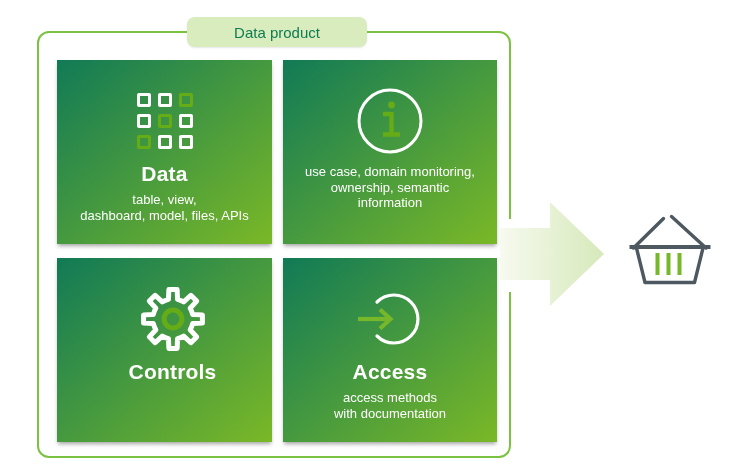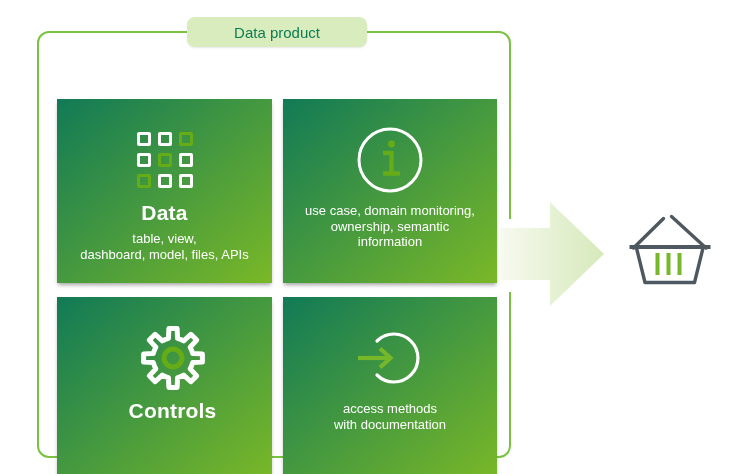--- a/index.html
+++ b/index.html
@@ -20,21 +20,20 @@
     display:flex; align-items:center; justify-content:center;
     font-weight:normal; font-size:15px; color:var(--pill-text,#0e7c52);
     box-shadow:0 1px 2px rgba(0,0,0,.10);
   }
   .box {
     position:absolute; width:215px; height:184px;
     background:linear-gradient(to bottom right, var(--box-grad-start,#117a56), var(--box-grad-end,#7ab827));
     box-shadow:0 3px 4px -1px rgba(90,90,90,.55);
     color:#fff; display:flex; flex-direction:column; align-items:center; text-align:center;
     box-sizing:border-box;
-    margin-top:39px;
   }
   .box1{left:57px; top:60px;}
   .box2{left:283px; top:60px; width:214px;}
   .box3{left:57px; top:258px;padding-left:16px;}
   .box4{left:283px; top:258px; width:214px;}
   .icon-wrap{ height:74px; margin-top:24px; display:flex; align-items:center; justify-content:center; }
   .title{ font-size:21px; font-weight:bold; margin-top:4px; letter-spacing:.2px; }
   .sub{ font-size:13px; line-height:1.2; margin-top:6px; white-space:pre-wrap; }
   
   .grid3{ display:grid; grid-template-columns:repeat(3,14px); grid-auto-rows:14px; gap:7px; }
@@ -109,20 +108,21 @@
   </div>
 
   <div class="box box4">
     <div class="icon-wrap">
       <svg width="72" height="72" viewBox="0 0 72 72">
         <path class="stroke-white" d="M23 19 A24 24 0 1 1 23 53" stroke-width="3.2" stroke-linecap="round"></path>
         <path class="stroke-accent" d="M4 36 H35" stroke-width="4.2"></path>
         <path class="stroke-accent" d="M26 26.5 L36.5 36 L26 45.5" stroke-width="4.2" stroke-linejoin="miter"></path>
       </svg>
     </div>
+    <div class="title">Access</div>
     <div class="sub">access methods
 with documentation</div>
   </div>
 
   <div class="big-arrow"></div>
 
   <svg class="basket" width="92" height="80" viewBox="0 0 92 80">
     <path class="stroke-slate" d="M5.5 37 H86.5" stroke-width="4.2"></path>
     <path class="stroke-slate" d="M12.5 38 L21 72.5 H70.5 L79 38" stroke-width="3.4" stroke-linejoin="round"></path>
     <path class="stroke-slate" d="M9.5 38 L39.5 8.5" stroke-width="3.4" stroke-linecap="round"></path>

